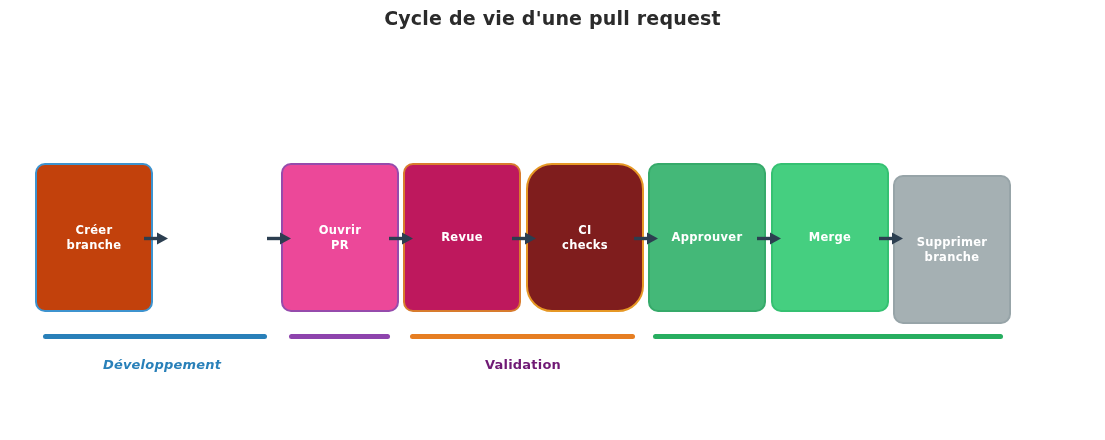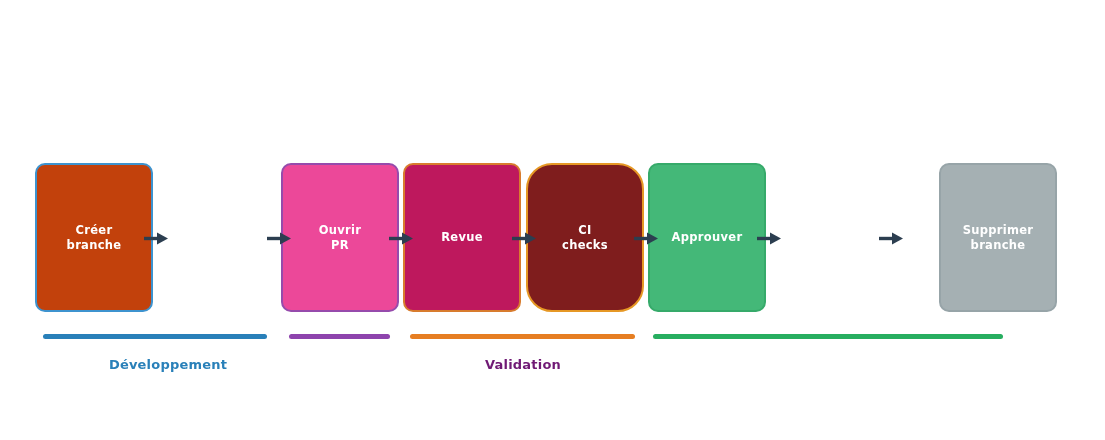--- a/index.html
+++ b/index.html
@@ -47,21 +47,21 @@
     white-space: pre-line;
     letter-spacing: 0.3px;
   }
   .s0 { left: 35px; }
   .s1 { left: 158px; }
   .s2 { left: 281px; }
   .s3 { left: 403px; }
   .s4 { left: 526px; }
   .s5 { left: 648px; }
   .s6 { left: 771px; }
-  .s7 { left: 939px; }
+  .s7 { left: 893px; margin-top: 12px; }
   .flow-arrow {
     position: absolute;
     top: 231px;
     width: 26px;
     height: 15px;
     z-index: 5;
   }
   .flow-arrow svg { display: block; }
   .a0 { left: 143px; }
   .a1 { left: 266px; }
@@ -82,48 +82,52 @@
   .pl3 { left: 653px; width: 350px; }
   .phase-label {
     position: absolute;
     top: 357px;
     width: 220px;
     text-align: center;
     font-size: 13px;
     font-weight: bold;
     letter-spacing: 0.2px;
   }
-  .pt0 { left: 58px;  }
+  .pt0 { left: 52px; font-style: italic;  }
   .pt1 { left: 230px; }
   .pt2 { left: 413px; }
   .pt3 { left: 718px; }
 </style>
 </head>
 <body>
 
 <div class="canvas">
 
+  <div class="title">Cycle de vie d'une pull request</div>
 
   <div class="step-box s0" style="background-color: #c2410c; border-color: rgb(61, 147, 207);">
     <span class="step-label">Créer
 branche</span>
   </div>
   <div class="step-box s2" style="background-color: #ec4899; border-color: rgb(150, 75, 172);">
     <span class="step-label">Ouvrir
 PR</span>
   </div>
   <div class="step-box s3" style="background-color: #be185d; border-color: rgb(216, 124, 46);">
     <span class="step-label">Revue</span>
   </div>
   <div class="step-box s4" style="background-color: #7f1d1d; border-color: rgb(230, 152, 37); border-radius: 26px;">
     <span class="step-label">CI
 checks</span>
   </div>
   <div class="step-box s5" style="background-color: rgb(68, 184, 120); border-color: rgb(54, 170, 106);">
     <span class="step-label">Approuver</span>
+  </div>
+  <div class="step-box s6" style="background-color: rgb(69, 207, 128); border-color: rgb(53, 193, 114);">
+    <span class="step-label">Merge</span>
   </div>
   <div class="step-box s7" style="background-color: rgb(165, 176, 179); border-color: rgb(151, 164, 168);">
     <span class="step-label">Supprimer
 branche</span>
   </div>
 
   <span class="flow-arrow a0" style="color: rgb(44, 62, 80);">
     <svg width="26" height="15" viewBox="0 0 26 15">
         <line x1="1" y1="7.5" x2="15" y2="7.5" stroke="currentColor" stroke-width="3.4"></line>
         <polygon points="14,1.5 25,7.5 14,13.5" fill="currentColor"></polygon>

